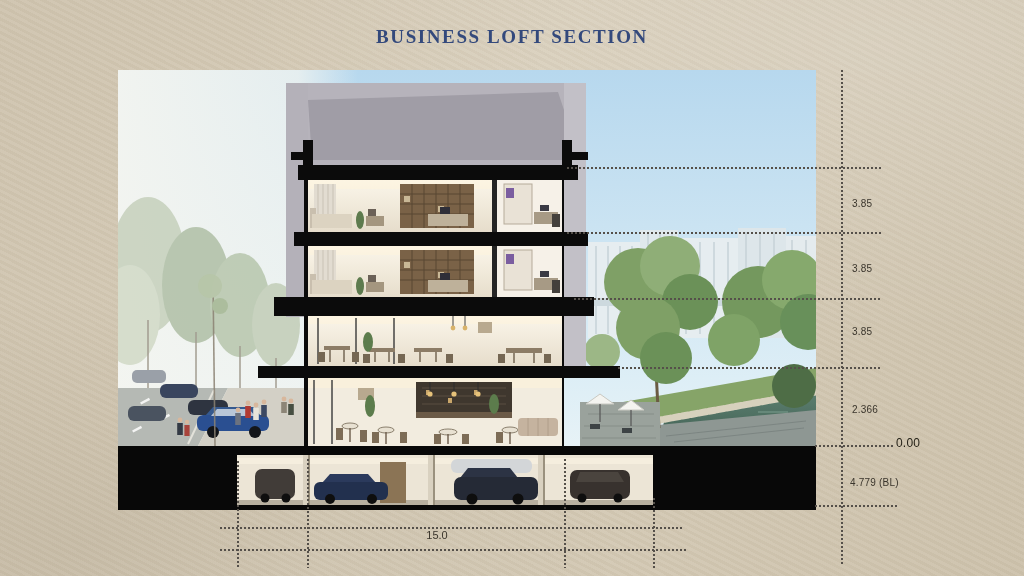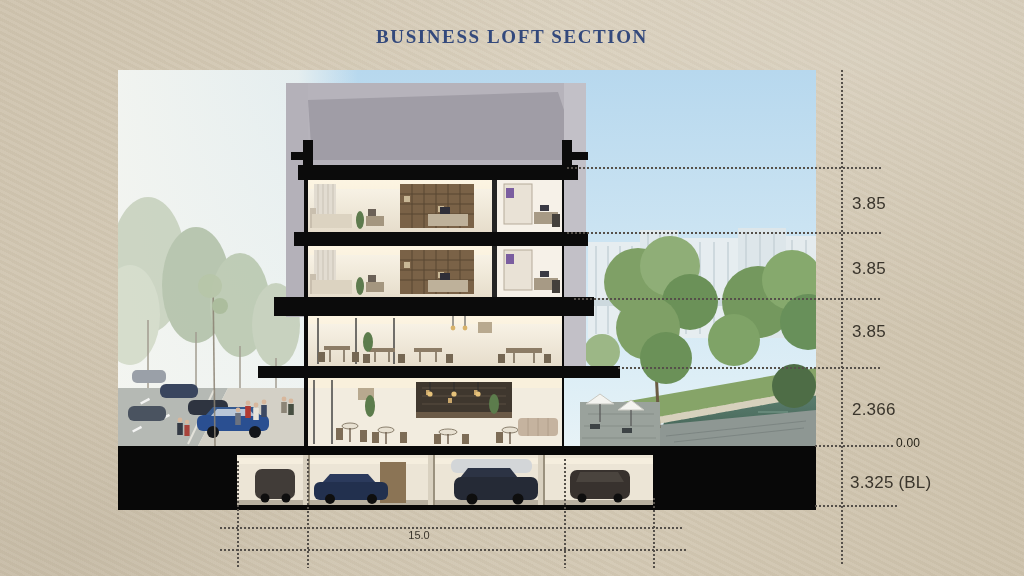--- a/index.html
+++ b/index.html
@@ -14,21 +14,21 @@
       linear-gradient(115deg,#cfc4af 0%,#d7cdb9 45%,#cdc2ac 100%);}
   .title{position:absolute;left:0;top:26px;width:1024px;margin:0;text-align:center;
     font-family:"Liberation Serif",serif;font-weight:bold;font-size:19px;
     letter-spacing:1.6px;color:#33497c;}
   .render{position:absolute;left:118px;top:70px;width:698px;height:440px;z-index:1;}
   .dims{position:absolute;inset:0;z-index:2;}
   .dotH{position:absolute;height:1.6px;
     background:repeating-linear-gradient(90deg,var(--dot) 0 1.6px,transparent 1.6px 4px);}
   .dotV{position:absolute;width:1.6px;
     background:repeating-linear-gradient(180deg,var(--dot) 0 1.6px,transparent 1.6px 4px);}
-  .dlabel{position:absolute;font-size:17px;line-height:13px;color:#3a352c;letter-spacing:.2px;}
+  .dlabel{position:absolute;font-size:10px;line-height:13px;color:#3a352c;letter-spacing:.2px;}
   .dlabel.bold{font-weight:normal;font-size:12px;color:#262319;}
   .wlabel{position:absolute;font-size:11px;line-height:13px;color:#3a352c;text-align:center;}
 </style>
 </head>
 <body>
 
 <div class="slide">
 
   <h1 class="title">BUSINESS LOFT SECTION</h1>
 
@@ -347,24 +347,24 @@
     <div class="dotH" style="top:298px;left:574px;width:307px"></div>
     <div class="dotH" style="top:367px;left:618px;width:263px"></div>
     <div class="dotH" style="top:445px;left:815px;width:78px"></div>
     <div class="dotH" style="top:505px;left:815px;width:83px"></div>
 
     <span class="dlabel" style="left:852px;top:197px">3.85</span>
     <span class="dlabel" style="left:852px;top:262px">3.85</span>
     <span class="dlabel" style="left:852px;top:325px">3.85</span>
     <span class="dlabel" style="left:852px;top:403px">2.366</span>
     <span class="dlabel bold" style="left:896px;top:437px">0.00</span>
-    <span class="dlabel" style="left:850px;top:476px">3.325 (BL)</span>
+    <span class="dlabel" style="left:850px;top:476px">4.779 (BL)</span>
 
     <div class="dotV" style="left:237px;top:461px;height:107px"></div>
     <div class="dotV" style="left:307px;top:459px;height:109px"></div>
     <div class="dotV" style="left:564px;top:459px;height:109px"></div>
     <div class="dotV" style="left:653px;top:498px;height:70px"></div>
     <div class="dotH" style="top:527px;left:220px;width:462px"></div>
     <div class="dotH" style="top:549px;left:220px;width:466px"></div>
-    <span class="wlabel" style="left:397px;top:529px;width:44px">15.0</span>
+    <span class="wlabel" style="left:415px;top:529px;width:44px">15.0</span>
   </div>
 
 </div>
 
 </body></html>

